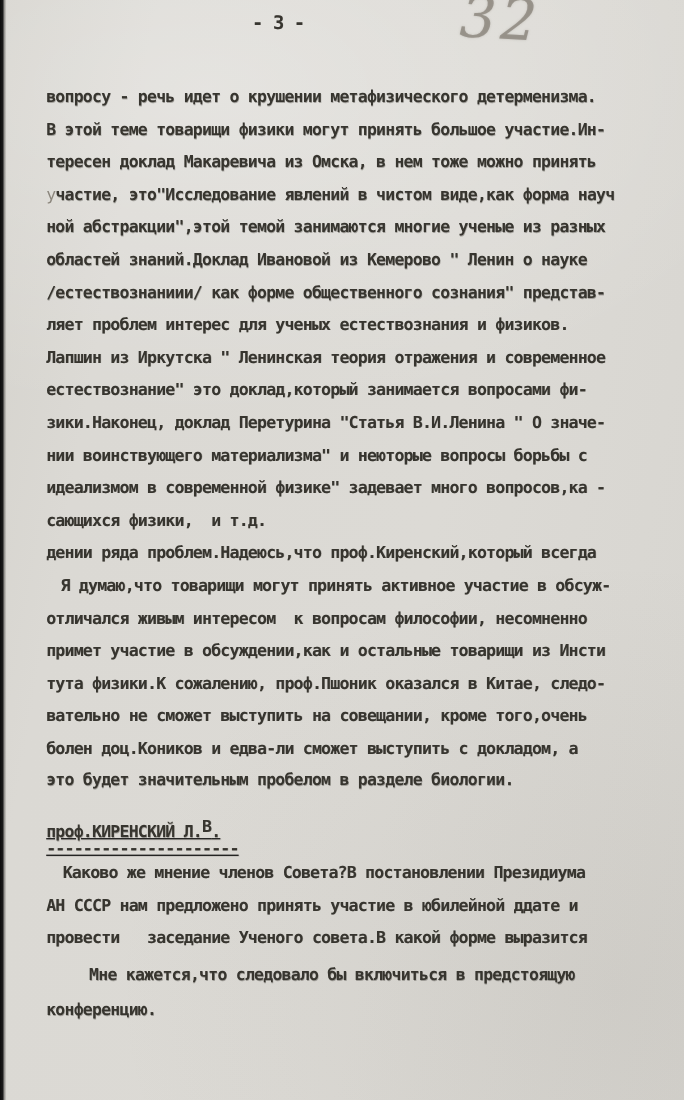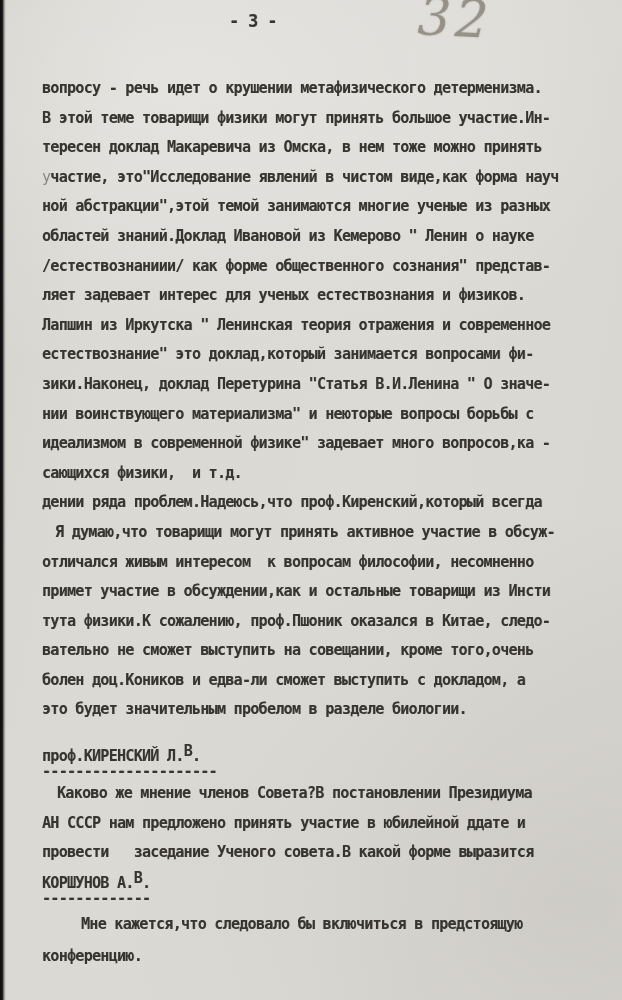--- a/index.html
+++ b/index.html
@@ -48,21 +48,21 @@
   .body-text{position:absolute;top:74px;left:42px;right:28px;}
   .line{display:block;height:29.6px;line-height:29.6px;}
   .indent-sm{padding-left:13px;}
   .indent-md{padding-left:15px;}
   .indent-lg{padding-left:39px;}
   .pencil-char{
     color:rgba(125,119,108,0.85);
     font-weight:normal;
     text-shadow:none;
   }
-  .speaker{margin-top:20px;}
+  .speaker{margin-top:20px;text-decoration:underline;}
   .speaker .speaker-line{display:block;height:22px;line-height:22px;}
   .speaker .underline-dashes{display:block;height:12px;line-height:8px;}
   .sup{position:relative;top:-5px;}
   .para-after-speaker{margin-top:0;}
   .p4-line{display:block;height:32px;line-height:32px;}
 </style>
 </head>
 <body>
 
 <div class="page">
@@ -74,21 +74,21 @@
   <div class="body-text">
 
     <div class="para">
       <span class="line typew">вопросу - речь идет о крушении метафизического детерменизма.</span>
       <span class="line typew">В этой теме товарищи физики могут принять большое участие.Ин-</span>
       <span class="line typew">тересен доклад Макаревича из Омска, в нем тоже можно принять</span>
       <span class="line typew"><span class="pencil-char">у</span><span>частие, это"Исследование явлений в чистом виде,как форма науч</span></span>
       <span class="line typew">ной абстракции",этой темой занимаются многие ученые из разных</span>
       <span class="line typew">областей знаний.Доклад Ивановой из Кемерово " Ленин о науке</span>
       <span class="line typew">/естествознаниии/ как форме общественного сознания" представ-</span>
-      <span class="line typew">ляет задевает интерес для ученых естествознания и физиков.</span>
+      <span class="line typew">ляет проблем интерес для ученых естествознания и физиков.</span>
       <span class="line typew">Лапшин из Иркутска " Ленинская теория отражения и современное</span>
       <span class="line typew">естествознание" это доклад,который занимается вопросами фи-</span>
       <span class="line typew">зики.Наконец, доклад Перетурина "Статья В.И.Ленина " О значе-</span>
       <span class="line typew">нии воинствующего материализма" и неюторые вопросы борьбы с</span>
       <span class="line typew">идеализмом в современной физике" задевает много вопросов,ка -</span>
       <span class="line typew">сающихся физики,  и т.д.</span>
     </div>
 
     <div class="para">
       <span class="line typew">дении ряда проблем.Надеюсь,что проф.Киренский,который всегда</span>
@@ -105,24 +105,20 @@
       <span class="speaker-line typew"><span>проф.КИРЕНСКИЙ Л.</span><span class="sup">В</span><span>.</span></span>
       <span class="underline-dashes typew">---------------------</span>
     </div>
 
     <div class="para para-after-speaker">
       <span class="line typew indent-md">Каково же мнение членов Совета?В постановлении Президиума</span>
       <span class="line typew">АН СССР нам предложено принять участие в юбилейной ддате и</span>
       <span class="line typew">провести   заседание Ученого совета.В какой форме выразится</span>
     </div>
 
-    <div class="speaker" style="margin-top:4px;">
-      <span class="speaker-line typew"><span>КОРШУНОВ А.</span><span class="sup">В</span><span>.</span></span>
-      <span class="underline-dashes typew">-------------</span>
-    </div>
 
     <div class="para" style="margin-top:2px;">
       <span class="p4-line typew indent-lg">Мне кажется,что следовало бы включиться в предстоящую</span>
       <span class="p4-line typew">конференцию.</span>
     </div>
 
   </div>
 </div>
 
 </body></html>

